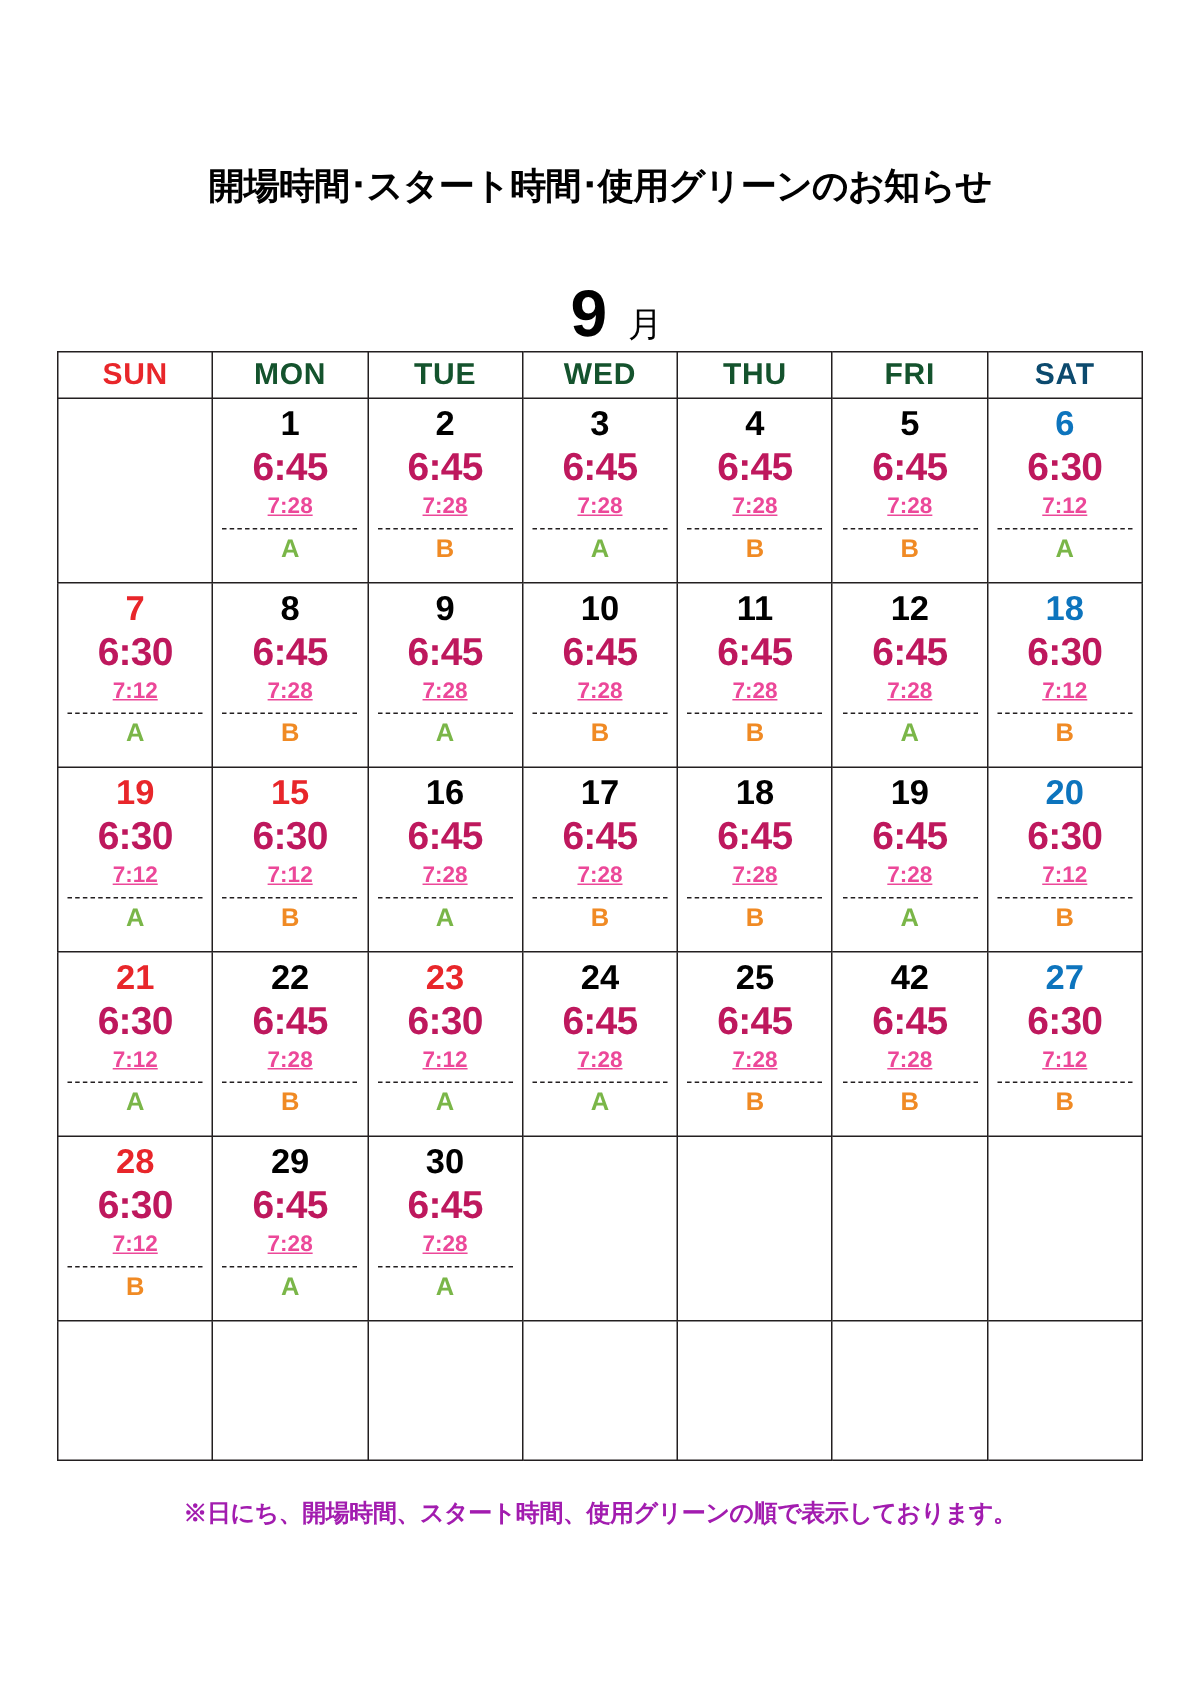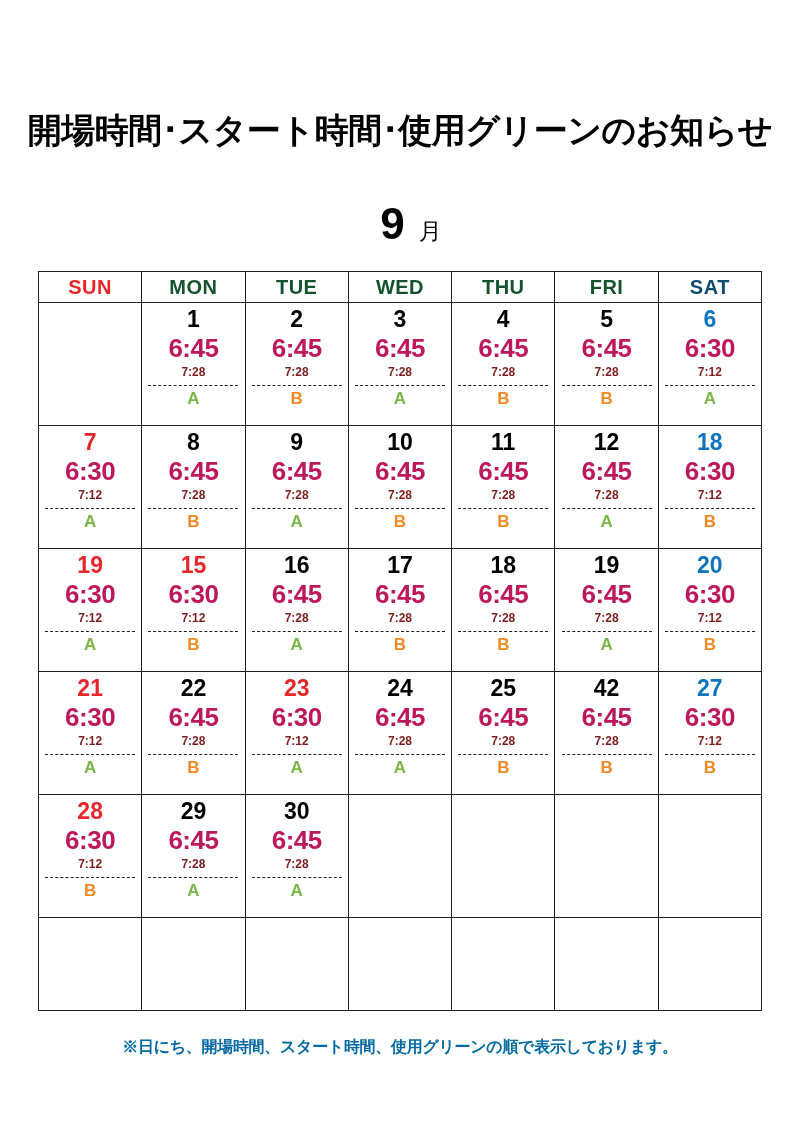--- a/index.html
+++ b/index.html
@@ -16,21 +16,21 @@
     overflow: hidden;
   }
   .page {
     width: 800px;
     height: 1132px;
     box-sizing: border-box;
     position: relative;
   }
   .title {
     text-align: center;
-    font-size: 34px;
+    font-size: 24px;
     font-weight: bold;
     letter-spacing: -0.5px;
     margin-top: 108px;
     color: #000000;
   }
   .month-row {
     display: flex;
     align-items: baseline;
     justify-content: center;
     margin-top: 48px;
@@ -43,21 +43,21 @@
     color: #000000;
   }
   .month-kanji {
     font-size: 23px;
     font-weight: normal;
     margin-left: 14px;
     color: #000000;
   }
   table.calendar {
     border-collapse: collapse;
-    margin: 24px auto 0 auto;
+    margin: 2px auto 0 auto;
     width: 724px;
     table-layout: fixed;
   }
   table.calendar th, table.calendar td {
     border: 1px solid #231f20;
     padding: 0;
     vertical-align: top;
   }
   table.calendar th {
     height: 30px;
@@ -92,25 +92,26 @@
   .d-blue { color: #0d74bd; }
   .d-black { color: #000000; }
   .open-time {
     font-size: 26px;
     font-weight: bold;
     line-height: 1.16;
     color: #be185d;
     letter-spacing: -0.5px;
   }
   .start-time {
-    font-size: 12px;
+    font-size: 15px;
     font-weight: bold;
     line-height: 1.4;
-    color: #7f1d1d;
+    color: #ec4899;
     margin-top: 1px;
+    text-decoration: underline;
   }
   .dashed {
     border-top: 1.5px dashed #231f20;
     width: 88%;
     margin: 4px auto 0 auto;
   }
   .green-letter {
     font-size: 17px;
     font-weight: bold;
     margin-top: 4px;
@@ -120,21 +121,21 @@
   .g-B { color: #f08a24; }
   .empty-cell .cell-inner { }
   .last-row .cell { height: 92px; }
 
   .notes {
     margin-top: 22px;
     text-align: center;
     font-size: 16px;
     font-weight: bold;
     line-height: 1.75;
-    color: #0369a1;
+    color: #a21caf;
     letter-spacing: -0.3px;
   }
 </style>
 </head>
 <body>
 
 <div class="page">
 
   <div class="title">開場時間･スタート時間･使用グリーンのお知らせ</div>
 

